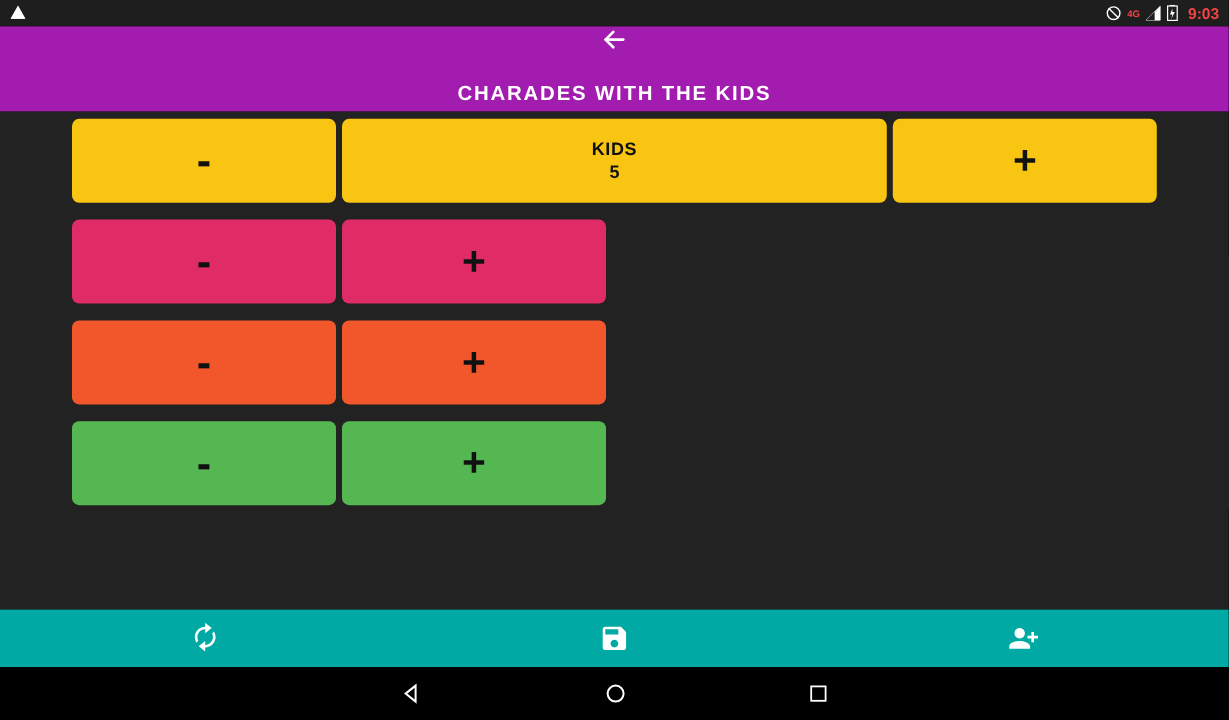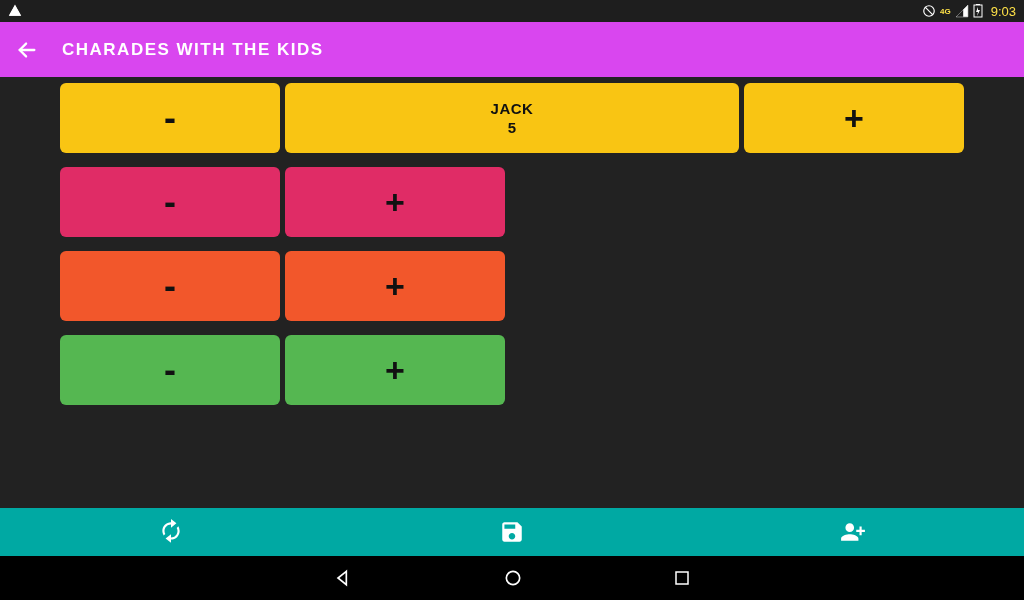--- a/index.html
+++ b/index.html
@@ -6,34 +6,35 @@
   html, body { width: 1024px; height: 600px; overflow: hidden; font-family: Arial, sans-serif; }
   body { background: #000; display: flex; flex-direction: column; }
 
   .status-bar {
     height: 22px;
     background: #1e1e1e;
     display: flex;
     align-items: center;
     justify-content: space-between;
     padding: 0 8px;
-    color: #fde047;
+    color: #ef4444;
     font-size: 12px;
   }
   .status-left { display: flex; align-items: center; gap: 6px; }
   .status-right { display: flex; align-items: center; gap: 4px; }
-  .status-right .time { font-weight: 400; margin-left: 4px; font-size: 13px; }
+  .status-right .time { font-weight: 700; margin-left: 4px; font-size: 13px; }
 
   .app-bar {
-    height: 55px;
-    background: #d946ef;
+    height: 71px;
+    background: #a21caf;
     display: flex;
     align-items: center;
     padding: 0 16px;
     gap: 24px;
+    flex-direction: column;
   }
   .app-bar .back { color: #fff; }
   .app-bar .title {
     color: #fff;
     font-weight: 800;
     font-size: 17px;
     letter-spacing: 1.5px;
   }
 
   .content {
@@ -136,21 +137,21 @@
   </span>
   <span class="title">CHARADES WITH THE KIDS</span>
 </div>
 
 <div class="content" id="players-container">
     <div class="player-row">
       <div class="cell btn-minus c-yellow">
         <span class="sym">-</span>
       </div>
       <div class="cell name-cell c-yellow">
-        <div class="pname">JACK</div>
+        <div class="pname">KIDS</div>
         <div class="pscore">5</div>
       </div>
       <div class="cell btn-plus c-yellow">
         <span class="sym">+</span>
       </div>
     </div>
     <div class="player-row">
       <div class="cell btn-minus c-pink">
         <span class="sym">-</span>
       </div>

